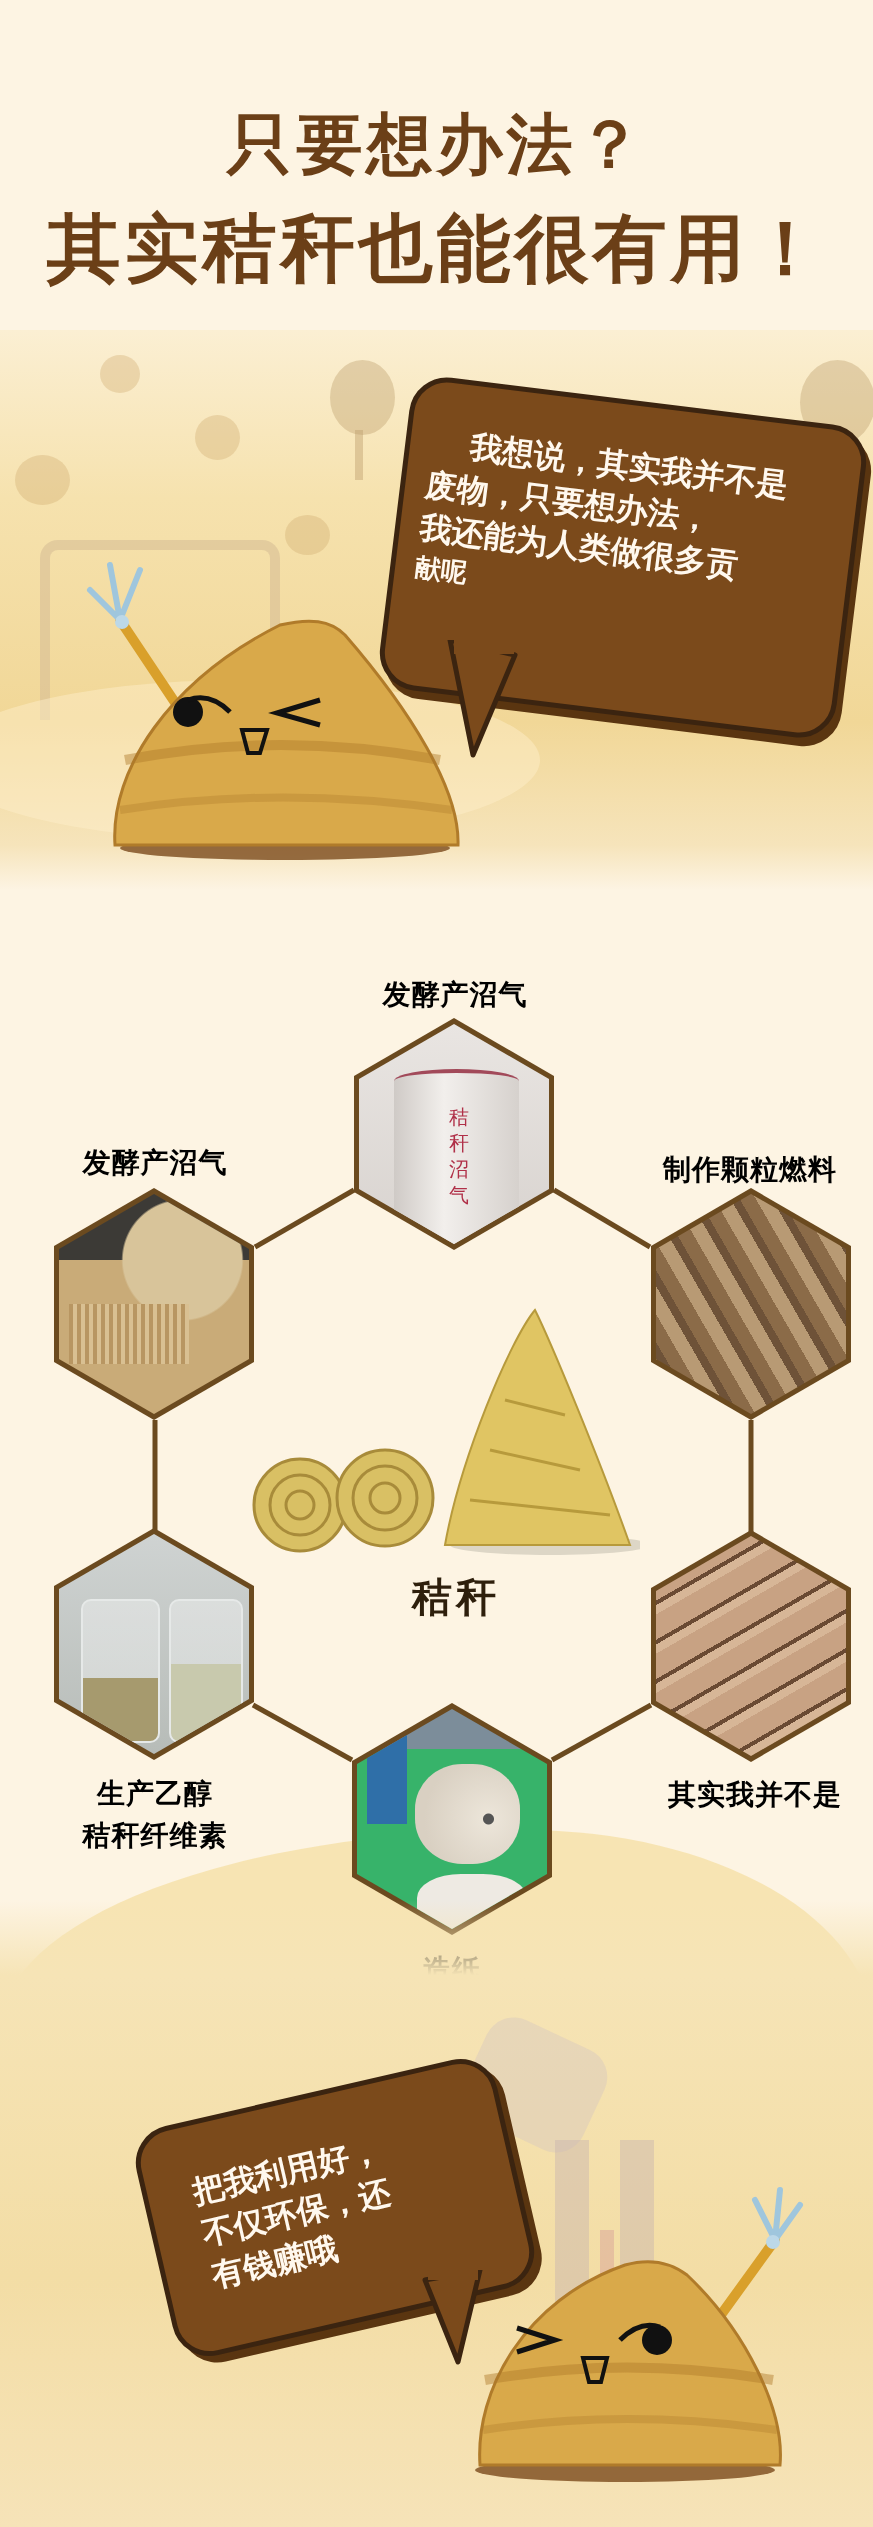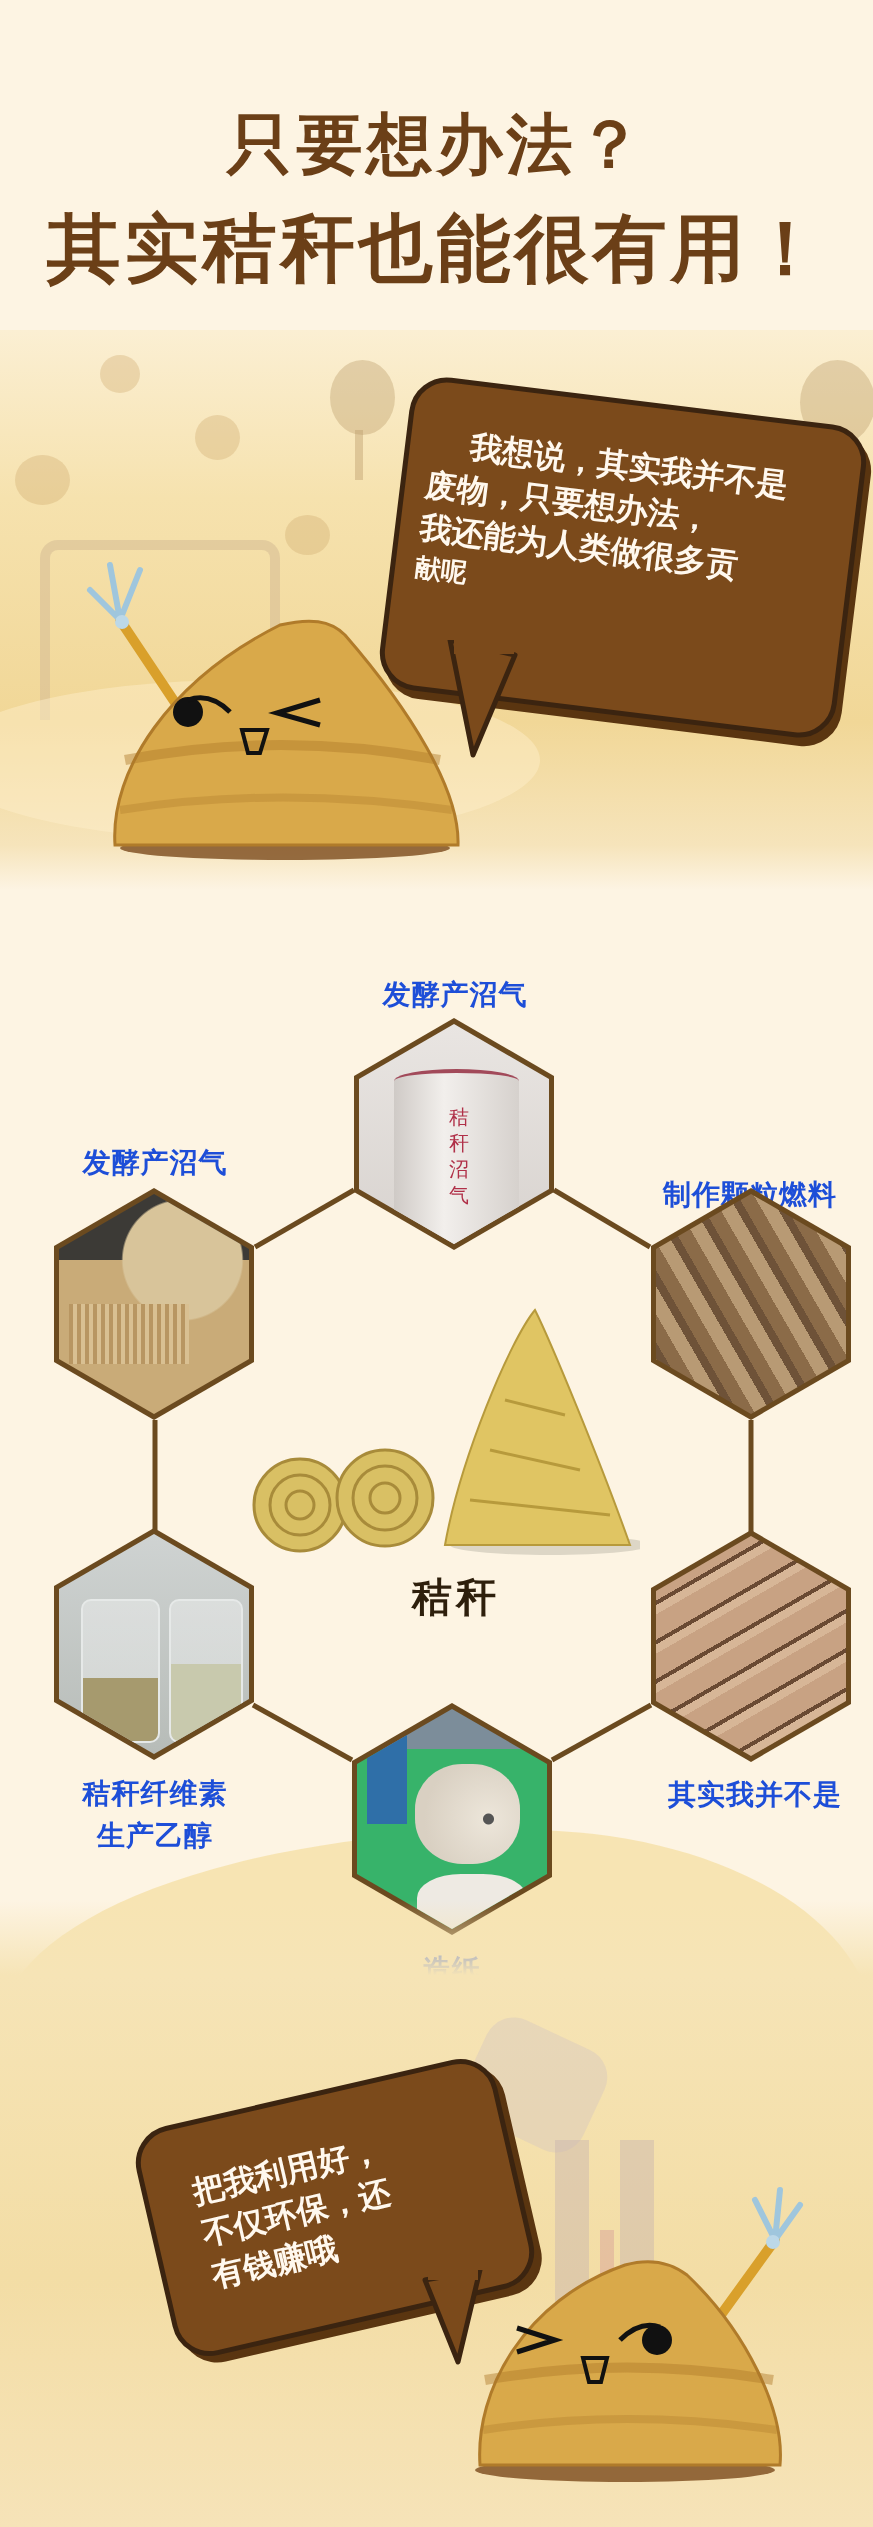--- a/index.html
+++ b/index.html
@@ -22,21 +22,21 @@
 
   .bubble { position:absolute; background:#7b4a1b; border:5px solid #3b2410;
      border-radius:38px; box-shadow:6px 8px 0 #5a3510; }
   .bubble-text { position:absolute; color:#fff8ee; font-weight:bold; line-height:1.35; }
   
   .hex-svg { position:absolute; left:0; top:0; }
   .hex { position:absolute; width:200px; height:232px;
      clip-path:polygon(50% 0,100% 25%,100% 75%,50% 100%,0 75%,0 25%); background:#6b4a1f; }
   .hex-inner { position:absolute; left:5px; top:6px; width:190px; height:220px;
      clip-path:polygon(50% 0,100% 25%,100% 75%,50% 100%,0 75%,0 25%); overflow:hidden; }
-  .hex-label { position:absolute; color:#1d4ed8; font-weight:bold; font-size:28px; text-align:center; letter-spacing:1px; line-height:40px; }
+  .hex-label { position:absolute; color:#000000; font-weight:bold; font-size:28px; text-align:center; letter-spacing:1px; line-height:40px; }
   .center-label { position:absolute; color:#2e1f0c; font-weight:bold; font-size:40px; letter-spacing:4px; }
 
   .scene-bottom { left:0; top:1900px; width:873px; height:627px;
      background:linear-gradient(180deg,rgba(253,244,227,0) 0%,#f6e4b6 12%,#f3dda5 60%,#f6e3b8 100%); }
   .wave { position:absolute; left:0; top:1830px; width:873px; height:200px; border-radius:60% 40% 0 0 / 100% 100% 0 0;
      background:#f6e2ad; opacity:0.9; }
 </style>
 </head>
 <body>
 
@@ -114,21 +114,21 @@
   </div>
 </div>
 
 <div class="hex-label" style="left:40px;top:1143px;width:230px;">发酵产沼气</div>
 <div class="hex" style="left:54px;top:1188px;">
   <div class="hex-inner" style="background:radial-gradient(circle at 65% 30%,#d8c49a 0 30%,transparent 31%),linear-gradient(180deg,#3c3a36 0 30%,#c9ab78 30% 100%);">
     <div style="position:absolute;left:10px;top:110px;width:120px;height:60px;background:repeating-linear-gradient(90deg,#b89662 0 4px,#d9c092 4px 8px);"></div>
   </div>
 </div>
 
-<div class="hex-label" style="left:630px;top:1150px;width:240px;margin-top:25px;">制作颗粒燃料</div>
+<div class="hex-label" style="left:630px;top:1150px;width:240px;">制作颗粒燃料</div>
 <div class="hex" style="left:651px;top:1188px;">
   <div class="hex-inner" style="background:repeating-linear-gradient(60deg,#8b6b48 0 14px,#b89a74 14px 28px,#6e5238 28px 36px);"></div>
 </div>
 
 <svg class="abs" style="left:250px;top:1300px;" width="390" height="260">
   <g>
     <circle cx="50" cy="205" r="46" fill="#d9c064" stroke="#a88b3a" stroke-width="3"></circle>
     <circle cx="50" cy="205" r="30" fill="none" stroke="#a88b3a" stroke-width="3"></circle>
     <circle cx="50" cy="205" r="14" fill="none" stroke="#a88b3a" stroke-width="3"></circle>
     <circle cx="135" cy="198" r="48" fill="#d9c064" stroke="#a88b3a" stroke-width="3"></circle>
@@ -143,22 +143,22 @@
 </svg>
 <div class="center-label" style="left:412px;top:1570px;">秸秆</div>
 
 <div class="hex" style="left:54px;top:1528px;">
   <div class="hex-inner" style="background:linear-gradient(180deg,#cfd3d2,#b7bcb8);">
     <div style="position:absolute;left:22px;top:65px;width:75px;height:140px;border:2px solid #e6e9e8;border-radius:10px;background:linear-gradient(180deg,rgba(255,255,255,0.35) 0 55%,#a69a6e 55%);"></div>
     <div style="position:absolute;left:110px;top:65px;width:70px;height:140px;border:2px solid #e6e9e8;border-radius:10px;background:linear-gradient(180deg,rgba(255,255,255,0.35) 0 45%,#c8c9ad 45%);"></div>
   </div>
 </div>
 <div class="hex-label" style="left:40px;top:1773px;width:230px;line-height:42px;">
+  <div>生产乙醇</div>
   <div>秸秆纤维素</div>
-  <div>生产乙醇</div>
 </div>
 
 <div class="hex" style="left:651px;top:1530px;">
   <div class="hex-inner" style="background:repeating-linear-gradient(150deg,#c8a283 0 22px,#6a4a33 22px 26px,#d7b697 26px 34px);"></div>
 </div>
 <div class="hex-label" style="left:640px;top:1775px;width:230px;">其实我并不是</div>
 
 <div class="wave"></div>
 <div class="hex" style="left:352px;top:1703px;">
   <div class="hex-inner" style="background:linear-gradient(180deg,#7c8d9a 0 18%,#37b36a 18% 100%);">

